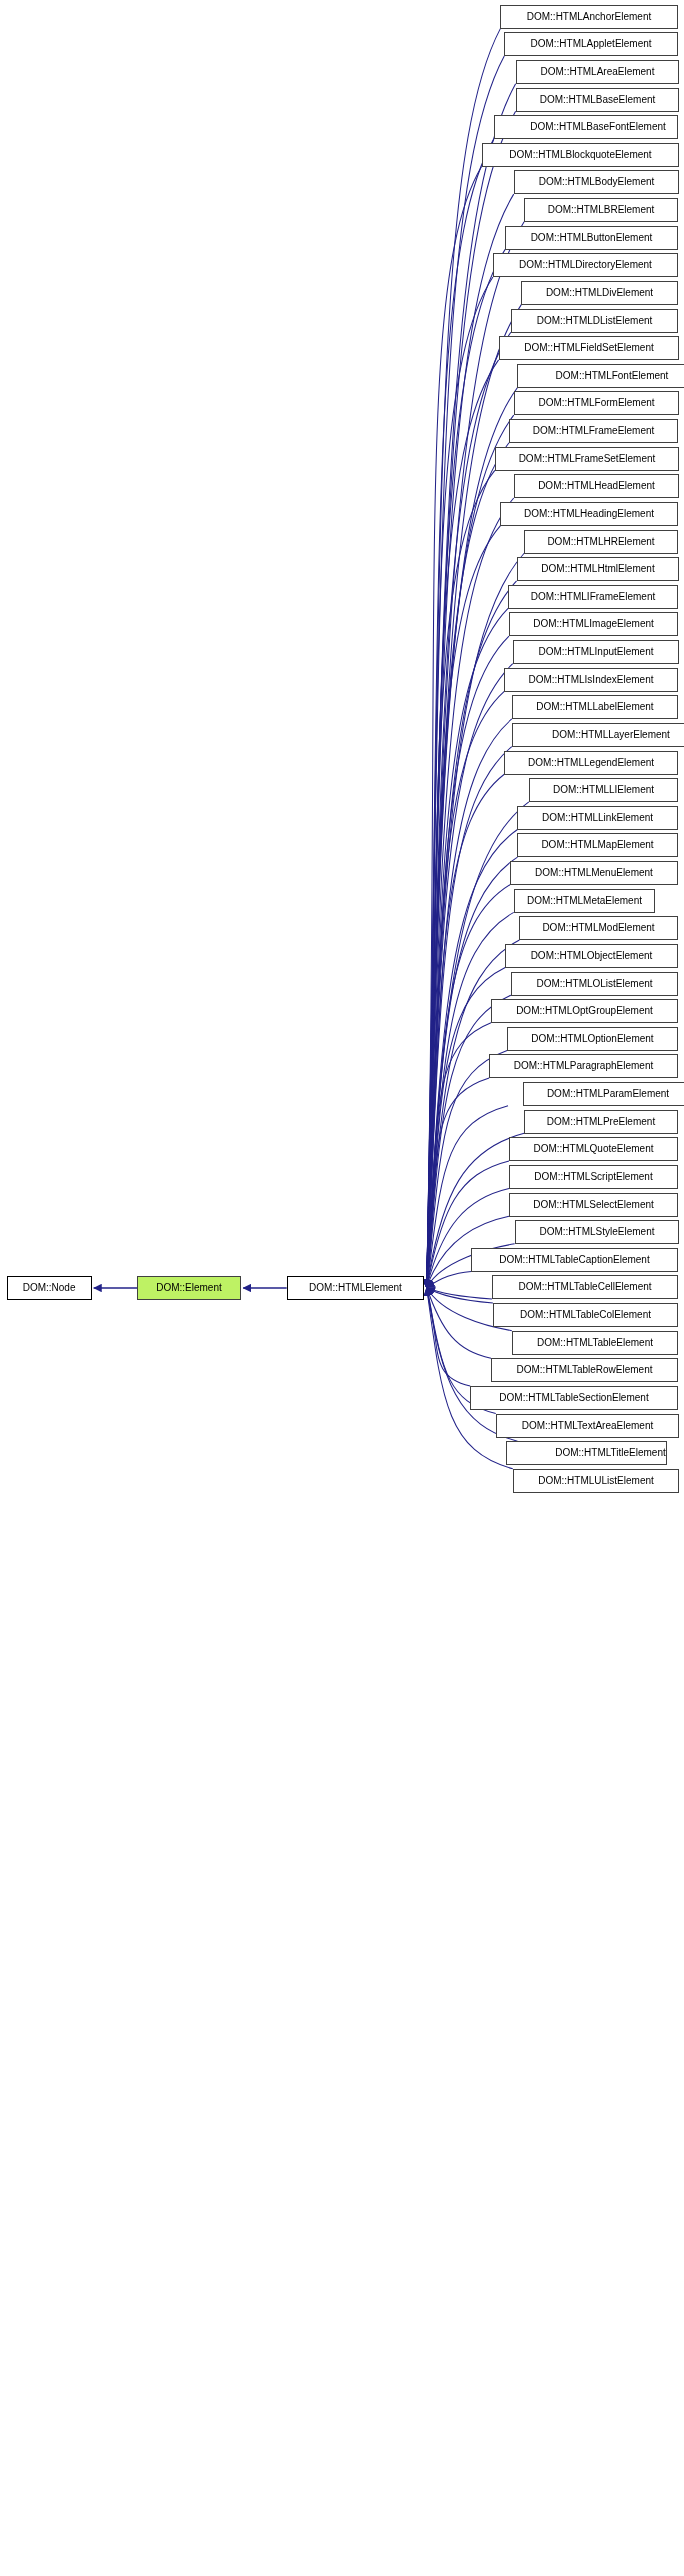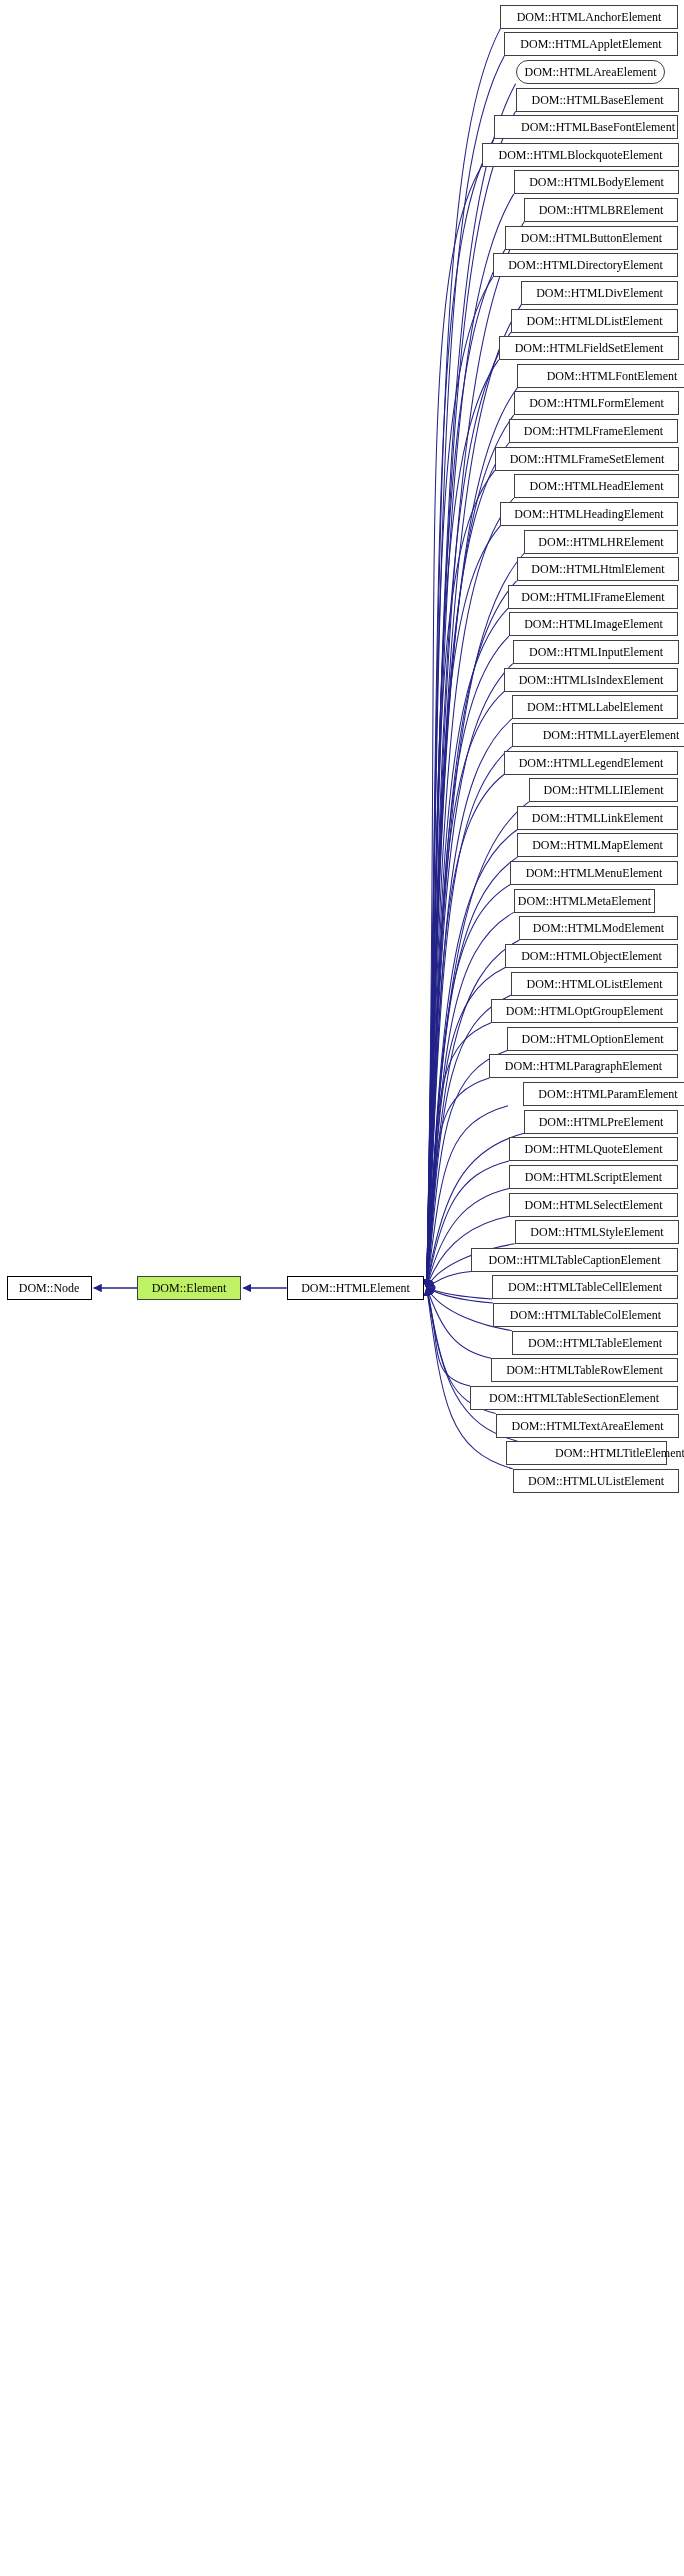--- a/index.html
+++ b/index.html
@@ -26,22 +26,22 @@
     pointer-events: none;
   }
   .node {
     position: absolute;
     box-sizing: border-box;
     height: 24px;
     line-height: 22px;
     border: 0.9px solid #404040;
     background: #ffffff;
     color: #000000;
-    font-family: Liberation Serif, serif;
-    font-size: 12px;
+    font-family: Liberation Sans, sans-serif;
+    font-size: 10px;
     text-align: center;
     white-space: nowrap;
     z-index: 5;
   }
   .node.root {
     border: 0.9px solid #000000;
   }
   .node.current {
     background: #bef264;
     border: 0.9px solid #404040;
@@ -121,21 +121,21 @@
   </svg>
 
   <div id="base-chain-layer">
       <div class="node root" style="left: 6.6px; top: 1276px; width: 85px;">DOM::Node</div>
       <div class="node current" style="left: 137px; top: 1276px; width: 104px;">DOM::Element</div>
       <div class="node root" style="left: 287px; top: 1276px; width: 137px;">DOM::HTMLElement</div>
     </div>
   <div id="derived-layer">
       <div class="node" style="left: 500px; top: 4.7px; width: 178px;">DOM::HTMLAnchorElement</div>
       <div class="node" style="left: 504px; top: 32px; width: 174px;">DOM::HTMLAppletElement</div>
-      <div class="node" style="left: 516px; top: 60px; width: 149px; border-radius: 12px;">DOM::HTMLAreaElement</div>
+      <div class="node" style="left: 516px; top: 60px; width: 163px;">DOM::HTMLAreaElement</div>
       <div class="node" style="left: 516px; top: 88px; width: 163px;">DOM::HTMLBaseElement</div>
       <div class="node" style="left: 494px; top: 115px; width: 184px; padding-left: 24px;">DOM::HTMLBaseFontElement</div>
       <div class="node" style="left: 482px; top: 143px; width: 197px;">DOM::HTMLBlockquoteElement</div>
       <div class="node" style="left: 514px; top: 170px; width: 165px;">DOM::HTMLBodyElement</div>
       <div class="node" style="left: 524px; top: 198px; width: 154px;">DOM::HTMLBRElement</div>
       <div class="node" style="left: 505px; top: 226px; width: 173px;">DOM::HTMLButtonElement</div>
       <div class="node" style="left: 493px; top: 253px; width: 185px;">DOM::HTMLDirectoryElement</div>
       <div class="node" style="left: 521px; top: 281px; width: 157px;">DOM::HTMLDivElement</div>
       <div class="node" style="left: 511px; top: 309px; width: 167px;">DOM::HTMLDListElement</div>
       <div class="node" style="left: 499px; top: 336px; width: 180px;">DOM::HTMLFieldSetElement</div>

